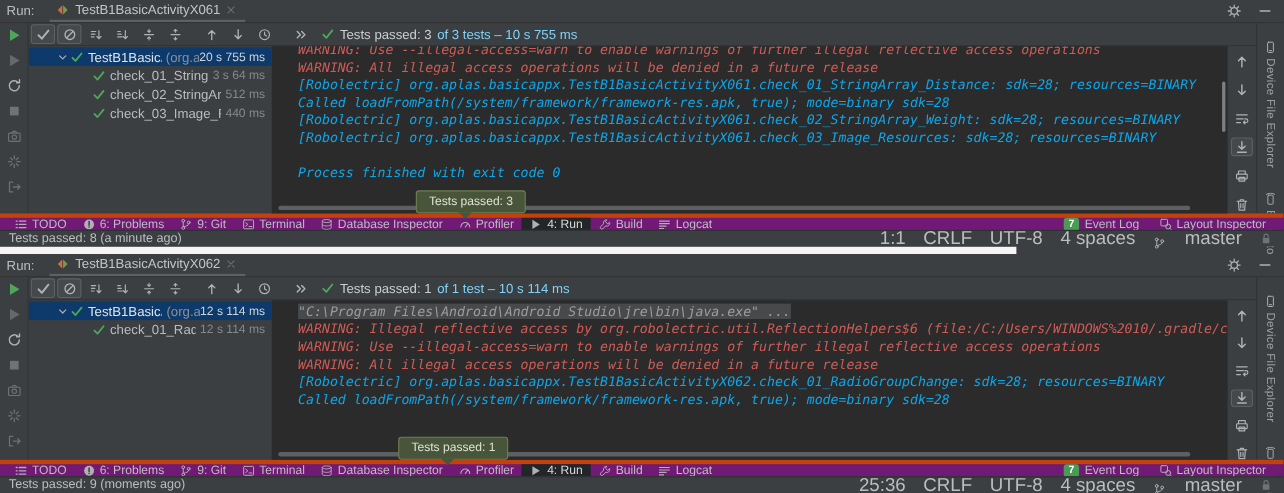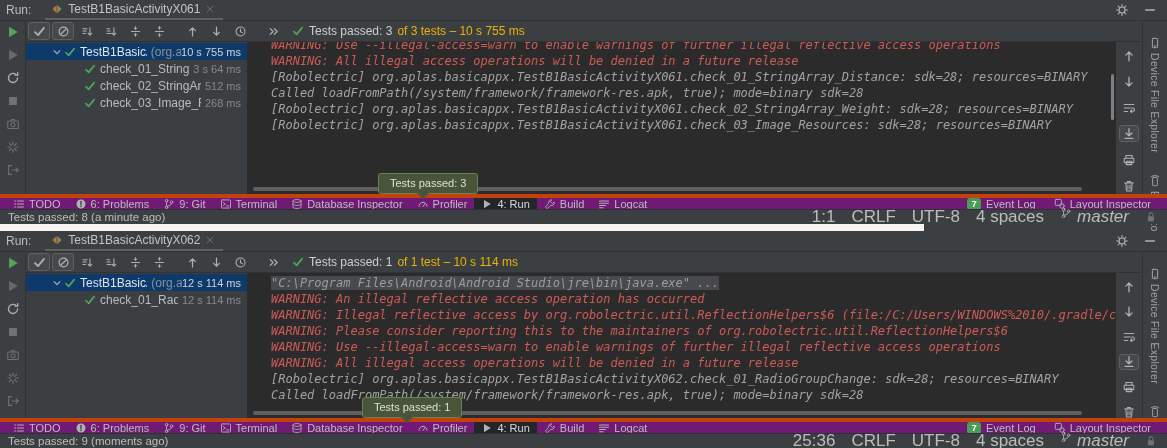--- a/index.html
+++ b/index.html
@@ -39,21 +39,21 @@
   .t-name { white-space:nowrap; overflow:hidden; }
   .t-pkg { color:#8a9097; margin-left:4px; white-space:nowrap; overflow:hidden; }
   .t-dur { margin-left:auto; padding-right:6px; font-size:11px; color:#85898d; white-space:nowrap; }
   .trow.selected .t-dur { color:#ccd3da; }
 
   
   .console { flex:1; background:#2b2b2b; font-family:"DejaVu Sans Mono", monospace;
     font-size:12px; line-height:16px; padding:2px 0 0 24px; overflow:hidden; position:relative; min-width:0;font-style:italic; }
   .cline { min-height:16px; white-space:pre; color:#b5b8ba; }
   .cline.red .t { color:#cf5b56; }
-  .cline.gray .t { color:#a3a3a3; }
+  .cline.gray .t { color:#0ea5e9; }
   .cline.cmd .t { color:#9a9ea1; background:#47494b; }
   .cline.clip { margin-top:-7px; }
   .hscroll { position:absolute; left:6px; right:34px; bottom:3px; height:4px;
     background:#5d6062; border-radius:2px; }
   .vscroll { position:absolute; right:2px; top:32px; width:3px; height:46px; background:#7d8082; border-radius:2px;}
 
   
   .gutter { width:26px; flex:none; background:#3c3f41; display:flex; flex-direction:column;
     align-items:center; padding-top:6px; gap:9px; }
 
@@ -71,21 +71,21 @@
   .twright { margin-left:auto; display:flex; align-items:center; gap:18px; margin-right:16px; }
   .evlog { display:flex; align-items:center; gap:5px; }
   .badge { min-width:14px; height:12px; background:#499c54; border-radius:3px; color:#fff;
     font-size:9.5px; font-weight:bold; display:flex; align-items:center; justify-content:center; padding:0 2px; }
   .linspector { display:flex; align-items:center; gap:4px; }
 
   
   .statusbar { height:15px; flex:none; display:flex; align-items:center; background:#3c3f41;
     border-top:1px solid #2e3133; padding:0 10px 0 8px; font-size:11.5px; color:#bbbdbf; }
   .st-right { margin-left:auto; display:flex; align-items:center; gap:16px; font-size:17px; }
-  .branchwrap { display:flex; align-items:flex-start; gap:5px;font-style:italic; }
+  .branchwrap { display:flex; align-items:flex-end; gap:17px; }
 
   
   .balloon { position:absolute; bottom:30px; background:#48553a; border:1px solid #6d8050;
     border-radius:3px; color:#dce1d2; font-size:11px; padding:3px 11px 4px; z-index:5; white-space:nowrap; }
   .balloon::after { content:""; position:absolute; bottom:-6px; left:38px; width:0; height:0;
     border-left:6px solid transparent; border-right:6px solid transparent; border-top:6px solid #48553a; }
   .panel.top .balloon { left:378px; }
   .panel.bottom .balloon { left:362px; }
 
   
@@ -100,21 +100,21 @@
   .tbtn { width:22px; height:18px; display:flex; align-items:center; justify-content:center;
     border-radius:3px; color:#afb1b3; border:1px solid transparent; }
   .tbtn.pressed { background:#45494b; border-color:#5d6163; }
   .tbtn .ic { width:13px; height:13px; }
   .tbtn[data-ic="sep"] { width:7px; }
   .gbtn { width:20px; height:18px; display:flex; align-items:center; justify-content:center;
     border-radius:3px; border:1px solid transparent; color:#afb1b3; }
   .gbtn.pressed { background:#45494b; border-color:#5d6163; }
   .summary { display:flex; align-items:center; gap:5px; margin-left:8px; font-size:12px; white-space:nowrap; }
   .sum-strong { color:#cccfd2; }
-  .sum-rest { color:#eab308; }
+  .sum-rest { color:#7dd3fc; }
 </style>
 </head>
 <body>
 
 <div class="page">
 
   <div class="panel top">
     <div class="tabrow">
       <span class="runlabel">Run:</span>
       <div class="tab">
@@ -297,21 +297,21 @@
                     <path d="M3.5 6L8 10.5 12.5 6"></path>
                   </svg>
                 </span>
                 <span class="ic sz12 green">
                   <svg viewBox="0 0 16 16" fill="none" stroke="currentColor" stroke-width="2.2" stroke-linecap="round" stroke-linejoin="round">
                     <path d="M2.5 8.7l3.7 3.8 7.3-9"></path>
                   </svg>
                 </span>
                 <span class="t-name" style="margin-left:4px;">TestB1BasicActivityX061</span>
                 <span class="t-pkg">(org.aplas.t</span>
-                <span class="t-dur">10 s 755 ms</span>
+                <span class="t-dur">20 s 755 ms</span>
               </div>
               <div class="trow child">
 
                 <span class="ic sz12 green">
                   <svg viewBox="0 0 16 16" fill="none" stroke="currentColor" stroke-width="2.2" stroke-linecap="round" stroke-linejoin="round">
                     <path d="M2.5 8.7l3.7 3.8 7.3-9"></path>
                   </svg>
                 </span>
                 <span class="t-name" style="margin-left:4px;">check_01_StringArray_Distance</span>
                 <span class="t-pkg"></span>
@@ -330,33 +330,34 @@
               </div>
               <div class="trow child">
 
                 <span class="ic sz12 green">
                   <svg viewBox="0 0 16 16" fill="none" stroke="currentColor" stroke-width="2.2" stroke-linecap="round" stroke-linejoin="round">
                     <path d="M2.5 8.7l3.7 3.8 7.3-9"></path>
                   </svg>
                 </span>
                 <span class="t-name" style="margin-left:4px;">check_03_Image_Resources</span>
                 <span class="t-pkg"></span>
-                <span class="t-dur">268 ms</span>
+                <span class="t-dur">440 ms</span>
               </div>
             </div>
           <div class="console">
             <div>
 
             <div class="cline red clip"><span class="t">WARNING: Use --illegal-access=warn to enable warnings of further illegal reflective access operations</span></div>
                 <div class="cline red"><span class="t">WARNING: All illegal access operations will be denied in a future release</span></div>
                 <div class="cline gray"><span class="t">[Robolectric] org.aplas.basicappx.TestB1BasicActivityX061.check_01_StringArray_Distance: sdk=28; resources=BINARY</span></div>
                 <div class="cline gray"><span class="t">Called loadFromPath(/system/framework/framework-res.apk, true); mode=binary sdk=28</span></div>
                 <div class="cline gray"><span class="t">[Robolectric] org.aplas.basicappx.TestB1BasicActivityX061.check_02_StringArray_Weight: sdk=28; resources=BINARY</span></div>
                 <div class="cline gray"><span class="t">[Robolectric] org.aplas.basicappx.TestB1BasicActivityX061.check_03_Image_Resources: sdk=28; resources=BINARY</span></div>
                 <div class="cline gray"><span class="t"></span></div>
+                <div class="cline gray"><span class="t">Process finished with exit code 0</span></div>
               </div>
             <div class="vscroll"></div>
             <div class="hscroll"></div>
           </div>
           <div class="gutter">
 
           <span class="gbtn dim">
                 <span class="ic">
                   <svg viewBox="0 0 16 16" fill="none" stroke="currentColor" stroke-width="1.5" stroke-linecap="round" stroke-linejoin="round">
                     <path d="M8 13.5V3.5M4.5 7L8 3.5 11.5 7"></path>
@@ -769,23 +770,21 @@
                 </span>
                 <span class="t-name" style="margin-left:4px;">check_01_RadioGroupChange</span>
                 <span class="t-pkg"></span>
                 <span class="t-dur">12 s 114 ms</span>
               </div>
             </div>
           <div class="console">
             <div>
 
             <div class="cline cmd"><span class="t">"C:\Program Files\Android\Android Studio\jre\bin\java.exe" ...</span></div>
-                <div class="cline red"><span class="t">WARNING: An illegal reflective access operation has occurred</span></div>
                 <div class="cline red"><span class="t">WARNING: Illegal reflective access by org.robolectric.util.ReflectionHelpers$6 (file:/C:/Users/WINDOWS%2010/.gradle/caches/modules-2/files-2.</span></div>
-                <div class="cline red"><span class="t">WARNING: Please consider reporting this to the maintainers of org.robolectric.util.ReflectionHelpers$6</span></div>
                 <div class="cline red"><span class="t">WARNING: Use --illegal-access=warn to enable warnings of further illegal reflective access operations</span></div>
                 <div class="cline red"><span class="t">WARNING: All illegal access operations will be denied in a future release</span></div>
                 <div class="cline gray"><span class="t">[Robolectric] org.aplas.basicappx.TestB1BasicActivityX062.check_01_RadioGroupChange: sdk=28; resources=BINARY</span></div>
                 <div class="cline gray"><span class="t">Called loadFromPath(/system/framework/framework-res.apk, true); mode=binary sdk=28</span></div>
               </div>
             <div class="hscroll"></div>
           </div>
           <div class="gutter">
 
           <span class="gbtn dim">

